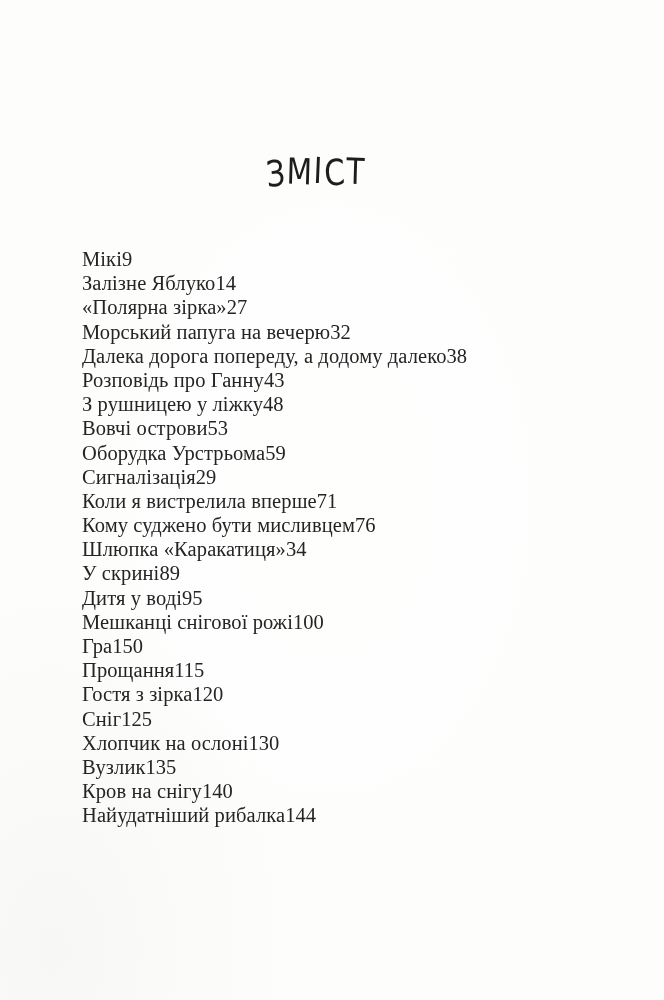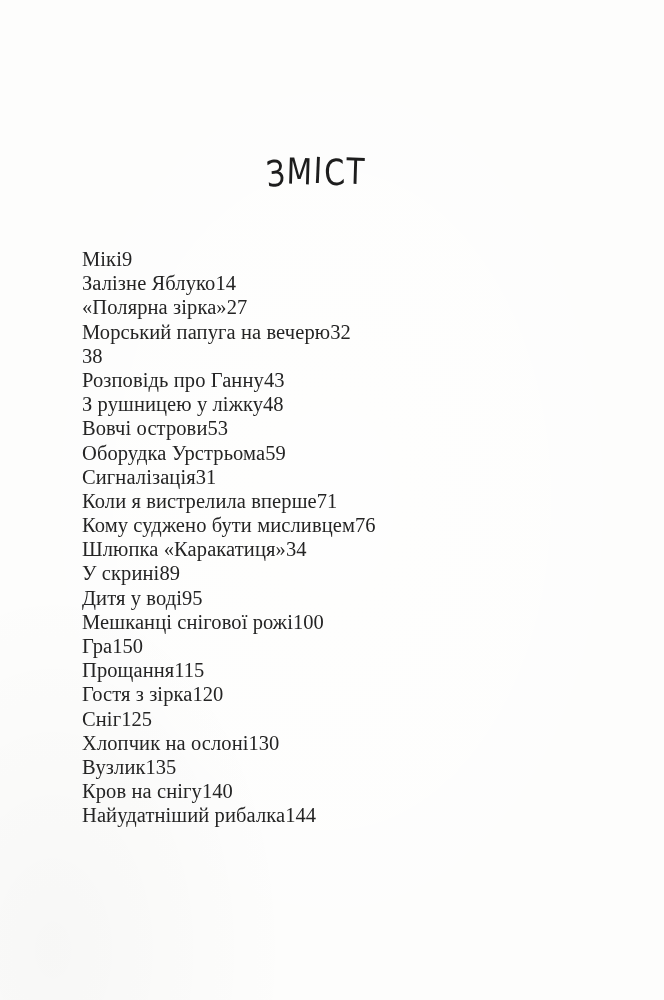--- a/index.html
+++ b/index.html
@@ -81,41 +81,42 @@
     </div>
     <div class="toc-row">
       <span class="toc-label">«Полярна зірка»</span>
       <span class="toc-page">27</span>
     </div>
     <div class="toc-row">
       <span class="toc-label">Морський папуга на вечерю</span>
       <span class="toc-page">32</span>
     </div>
     <div class="toc-row">
+      <span class="toc-label">Далека дорога попереду, а додому далеко</span>
       <span class="toc-page">38</span>
     </div>
     <div class="toc-row">
       <span class="toc-label">Розповідь про Ганну</span>
       <span class="toc-page">43</span>
     </div>
     <div class="toc-row">
       <span class="toc-label">З рушницею у ліжку</span>
       <span class="toc-page">48</span>
     </div>
     <div class="toc-row">
       <span class="toc-label">Вовчі острови</span>
       <span class="toc-page">53</span>
     </div>
     <div class="toc-row">
       <span class="toc-label">Оборудка Урстрьома</span>
       <span class="toc-page">59</span>
     </div>
     <div class="toc-row">
       <span class="toc-label">Сигналізація</span>
-      <span class="toc-page">31</span>
+      <span class="toc-page">29</span>
     </div>
     <div class="toc-row">
       <span class="toc-label">Коли я вистрелила вперше</span>
       <span class="toc-page">71</span>
     </div>
     <div class="toc-row">
       <span class="toc-label">Кому суджено бути мисливцем</span>
       <span class="toc-page">76</span>
     </div>
     <div class="toc-row">

